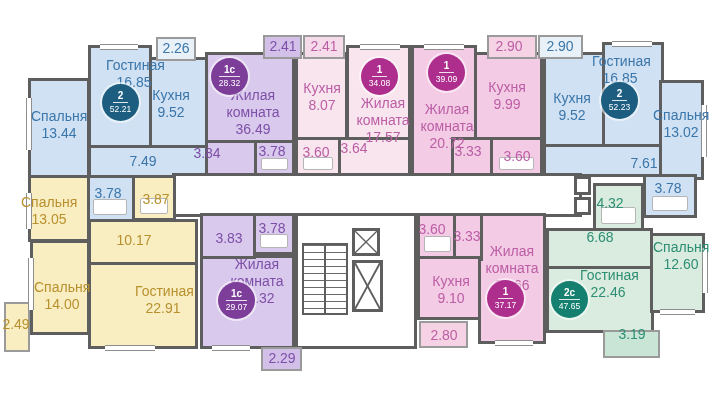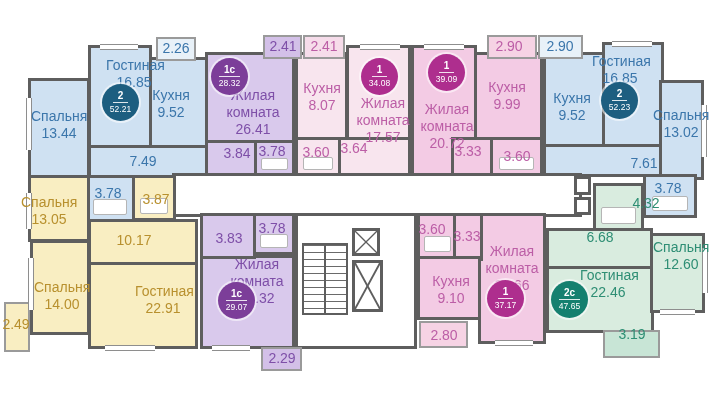--- a/index.html
+++ b/index.html
@@ -161,23 +161,23 @@
     </div>
   <div class="lbl t-blue" style="left:108px;top:193px">
       <span>3.78</span>
     </div>
   <div class="lbl t-blue" style="left:176px;top:48px">
       <span>2.26</span>
     </div>
 
   <div class="lbl t-purple" style="left:253px;top:112px">
       <span>Жилая комната</span>
-      <span>26.41</span>
-    </div>
-  <div class="lbl t-purple" style="left:237px;top:153px">
+      <span>36.49</span>
+    </div>
+  <div class="lbl t-purple" style="left:207px;top:153px">
       <span>3.84</span>
     </div>
   <div class="lbl t-purple" style="left:272px;top:151px">
       <span>3.78</span>
     </div>
   <div class="lbl t-purple" style="left:283px;top:46px">
       <span>2.41</span>
     </div>
 
   <div class="lbl t-pink" style="left:322px;top:97px">
@@ -285,21 +285,21 @@
       <span>9.10</span>
     </div>
   <div class="lbl t-pink" style="left:512px;top:268px">
       <span>Жилая комната</span>
       <span>24.66</span>
     </div>
   <div class="lbl t-pink" style="left:444px;top:335px">
       <span>2.80</span>
     </div>
 
-  <div class="lbl t-teal" style="left:646px;top:203px">
+  <div class="lbl t-teal" style="left:610px;top:203px">
       <span>4.32</span>
     </div>
   <div class="lbl t-teal" style="left:600px;top:237px">
       <span>6.68</span>
     </div>
   <div class="lbl t-teal" style="left:608px;top:284px">
       <span>Гостиная</span>
       <span>22.46</span>
     </div>
   <div class="lbl t-teal" style="left:681px;top:256px">

